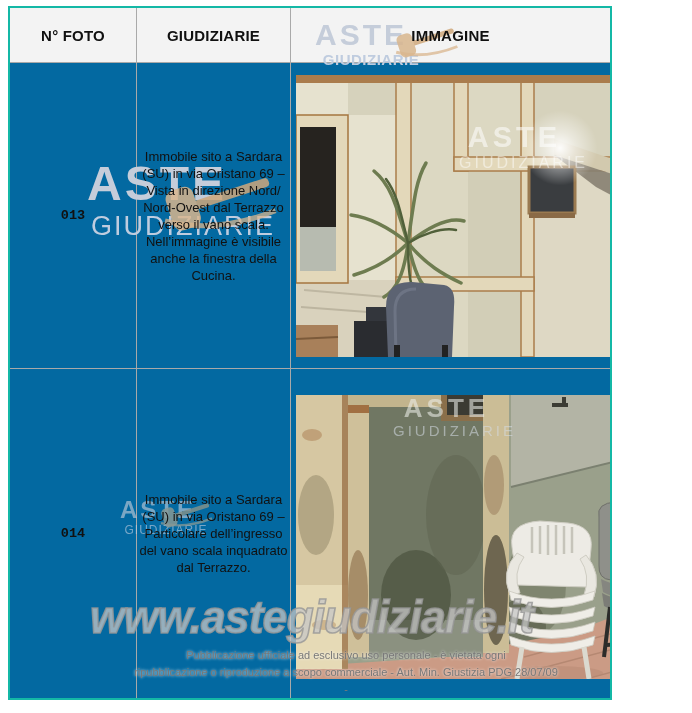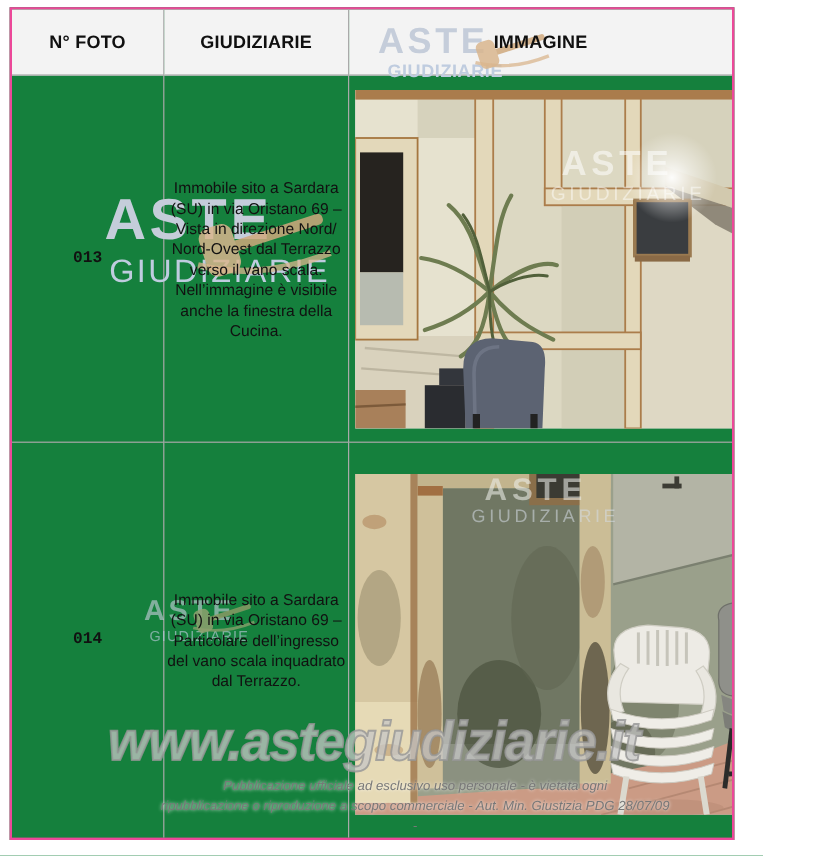--- a/index.html
+++ b/index.html
@@ -3,21 +3,21 @@
 <meta charset="utf-8">
 <style>
   html,body{margin:0;padding:0;}
   body{
     width:692px;height:713px;background:#ffffff;position:relative;overflow:hidden;
     font-family:"Liberation Sans",sans-serif;color:#111;
   }
   
   .ptable{
     position:absolute;left:8px;top:6px;width:604px;height:694px;
-    border:2px solid #ec4899;box-sizing:border-box;background:#15803d;
+    border:2px solid #14b8a6;box-sizing:border-box;background:#0369a1;
     display:grid;grid-template-columns:127px 154px 1fr;grid-template-rows:55px 306px 1fr;
   }
   .cell{position:relative;box-sizing:border-box;border-right:1px solid #a9a9a9;border-bottom:1px solid #a9a9a9;overflow:visible;}
   .lastcol{border-right:none;}
   .lastrow{border-bottom:none;}
   .hcell{background:#f3f3f3;display:flex;align-items:center;justify-content:center;
          font-weight:bold;font-size:15px;letter-spacing:.2px;color:#101010;}
   .hcell .hlabel{position:relative;z-index:2;}
   .ncell{display:flex;align-items:center;justify-content:center;font-weight:bold;font-size:13.5px;font-family:Liberation Mono, monospace;}
   .ncell span{position:relative;z-index:2;}
@@ -61,21 +61,21 @@
   
   .www-wm{
     position:absolute;left:90px;top:590px;z-index:20;white-space:nowrap;pointer-events:none;
     font-weight:bold;font-style:italic;font-size:46px;letter-spacing:-1px;
     color:rgba(255,255,255,.38);-webkit-text-stroke:1.6px rgba(150,150,150,.8);
     text-shadow:0 0 1px rgba(140,140,140,.6);
     transform:scaleX(.97);transform-origin:left center;
   }
   
   .page-footer{position:absolute;left:0;width:692px;top:647px;z-index:21;text-align:center;
-    font-size:11px;line-height:16.5px;color:#787878;text-shadow:0 0 3px rgba(255,255,255,.9);font-style:italic;}
+    font-size:11px;line-height:16.5px;color:#787878;text-shadow:0 0 3px rgba(255,255,255,.9);}
   .page-dash{position:absolute;left:0;width:692px;top:683px;z-index:21;text-align:center;font-size:11px;color:#787878;}
 </style>
 </head>
 <body>
 
 <div>
 
   <div class="ptable">
 
     <div class="cell hcell">

